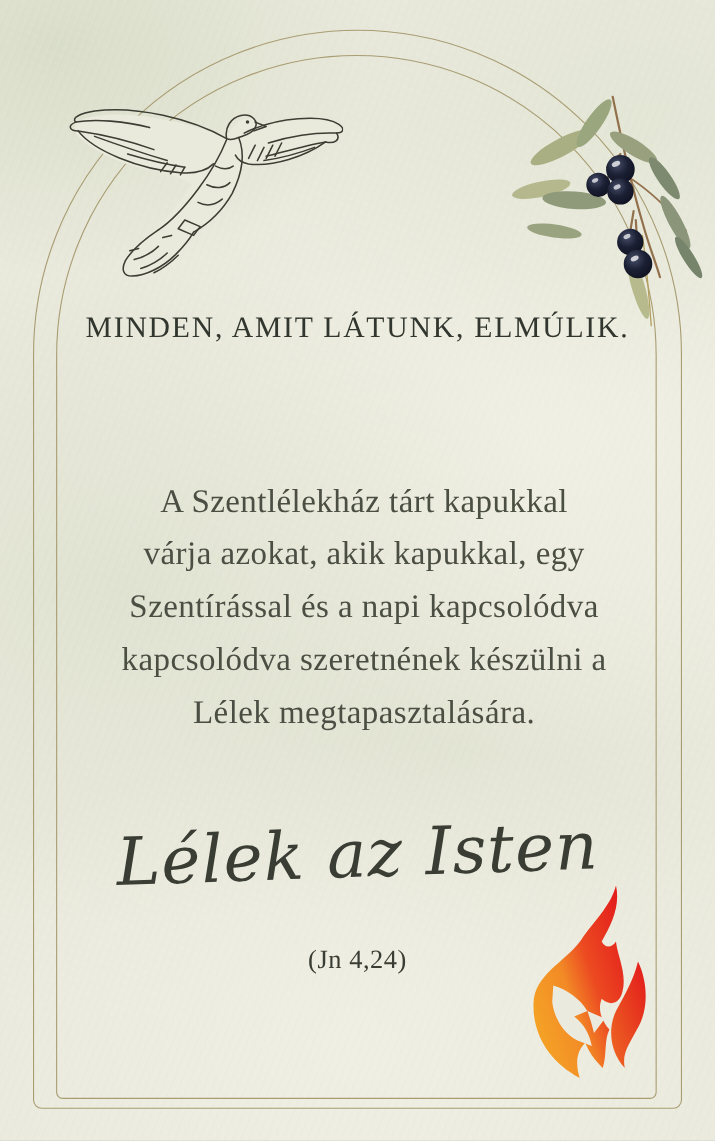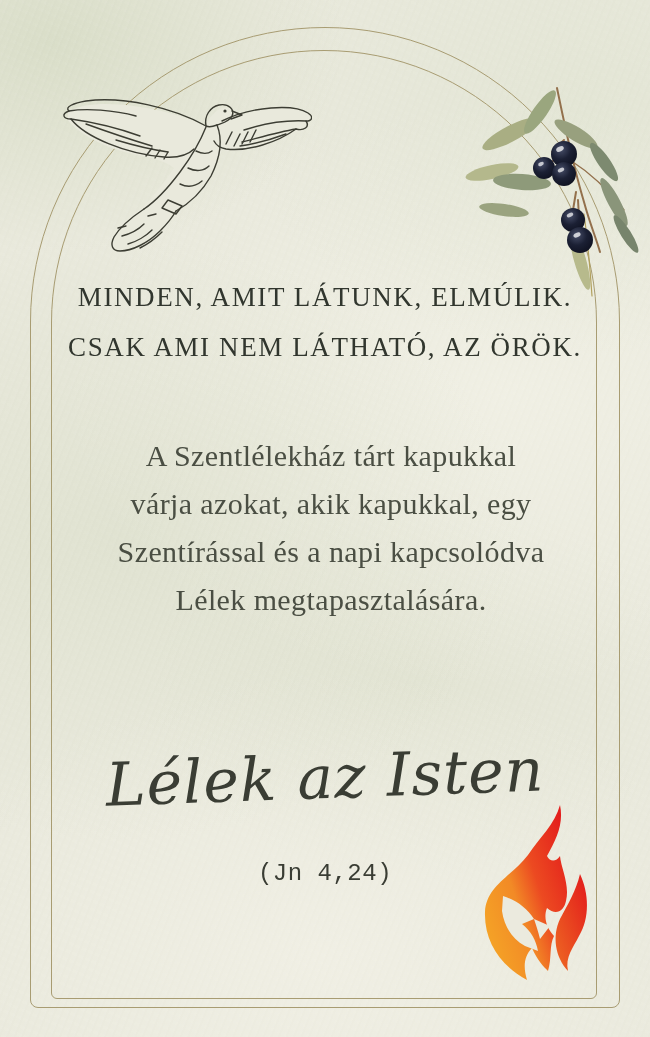--- a/index.html
+++ b/index.html
@@ -68,21 +68,21 @@
     font-style:italic;
     letter-spacing:1px;
     transform:rotate(-2deg);
     font-family:"DejaVu Serif","Liberation Serif",serif;
   }
   .reference{
     position:absolute;left:0;right:0;top:860px;
     text-align:center;
     color:#3a3d34;
     font-size:24px;letter-spacing:0.5px;
-    font-family:Liberation Mono, monospace;
+    font-family:Liberation Serif, serif;
   }
 </style>
 </head>
 <body>
 
 <div class="canvas">
 
   <div class="wash"></div>
   <div class="grain"></div>
 
@@ -159,27 +159,27 @@
       <ellipse cx="108" cy="67" rx="4" ry="2.4" fill="#ffffff" opacity="0.75" transform="rotate(-25 108 67)"></ellipse>
       <ellipse cx="89" cy="82" rx="3" ry="1.8" fill="#ffffff" opacity="0.7" transform="rotate(-25 89 82)"></ellipse>
       <ellipse cx="109" cy="88" rx="3.4" ry="2" fill="#ffffff" opacity="0.7" transform="rotate(-25 109 88)"></ellipse>
       <ellipse cx="118" cy="133" rx="3.4" ry="2" fill="#ffffff" opacity="0.7" transform="rotate(-25 118 133)"></ellipse>
       <ellipse cx="125" cy="153" rx="3.8" ry="2.2" fill="#ffffff" opacity="0.75" transform="rotate(-25 125 153)"></ellipse>
     </g>
   </svg>
 
   <div class="heading">
     <div>MINDEN, AMIT LÁTUNK, ELMÚLIK.</div>
-    <div>CSAK AMI NEM LÁTHATÓ, AZ ÖRÖK.</div>
   </div>
 
   <div class="bodytext">
     <div>A Szentlélekház tárt kapukkal</div>
     <div>várja azokat, akik kapukkal, egy</div>
     <div>Szentírással és a napi kapcsolódva</div>
+    <div>kapcsolódva szeretnének készülni a</div>
     <div>Lélek megtapasztalására.</div>
   </div>
 
   <div class="signature">Lélek az Isten</div>
 
   <div class="reference">(Jn 4,24)</div>
 
   <svg class="art flame" viewBox="0 0 120 192" aria-hidden="true">
     <defs>
       <linearGradient id="flameGrad" x1="0" y1="0.85" x2="1" y2="0.15">

